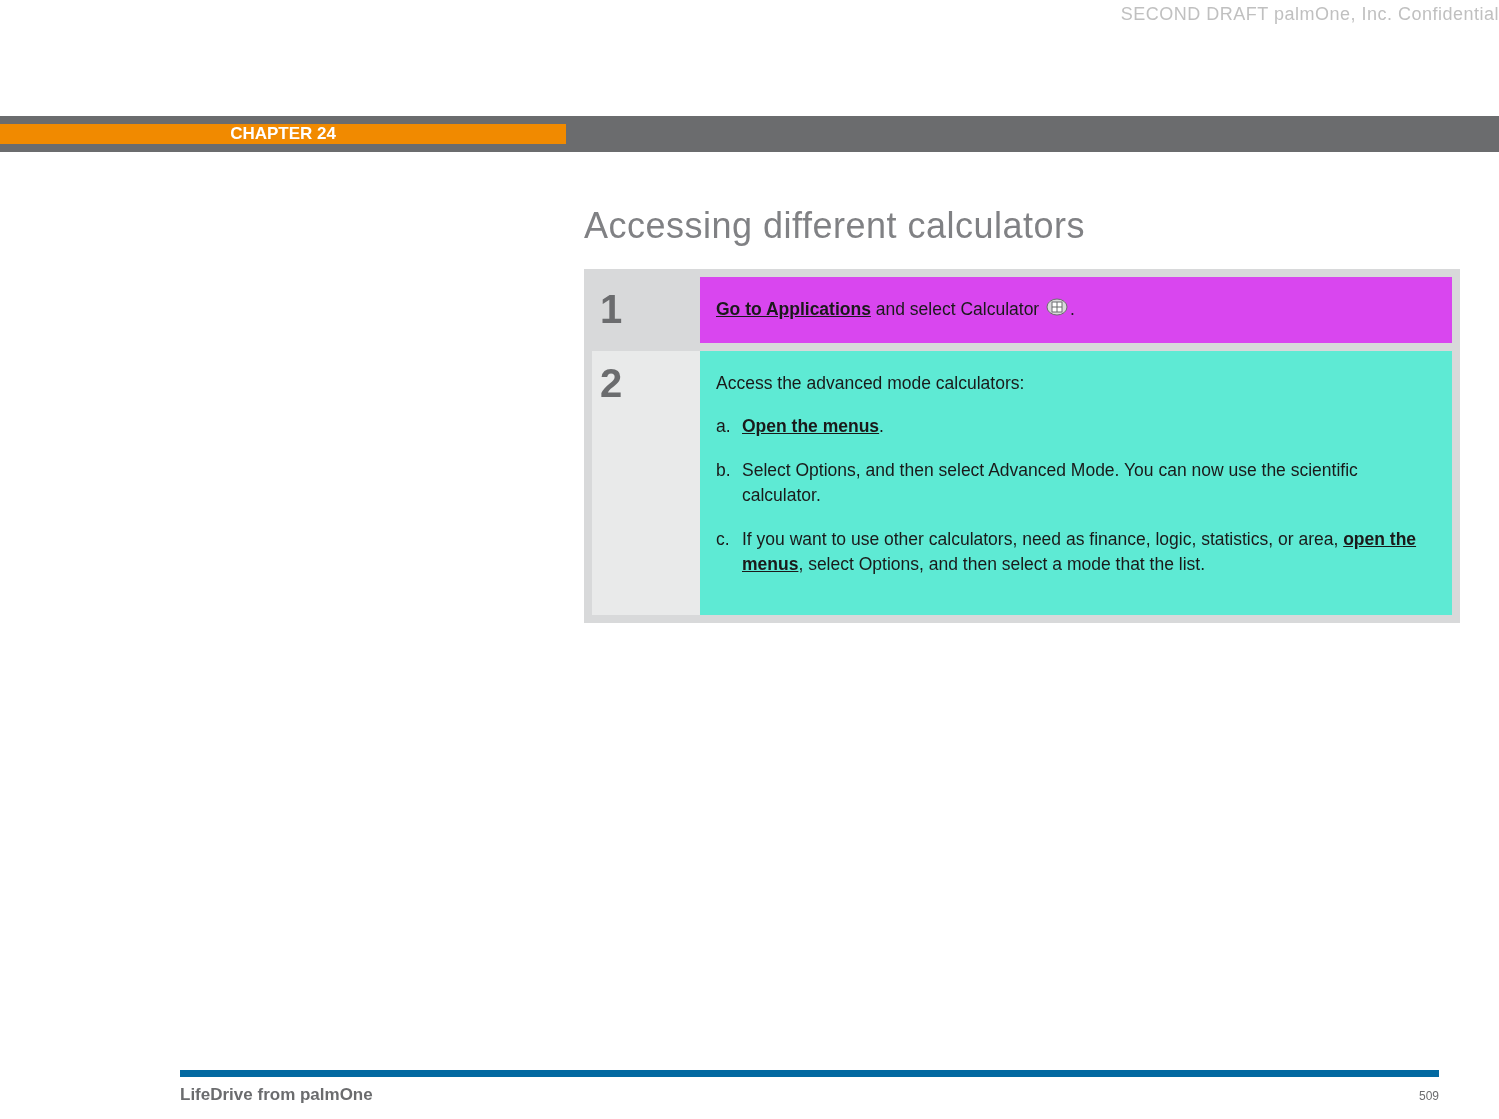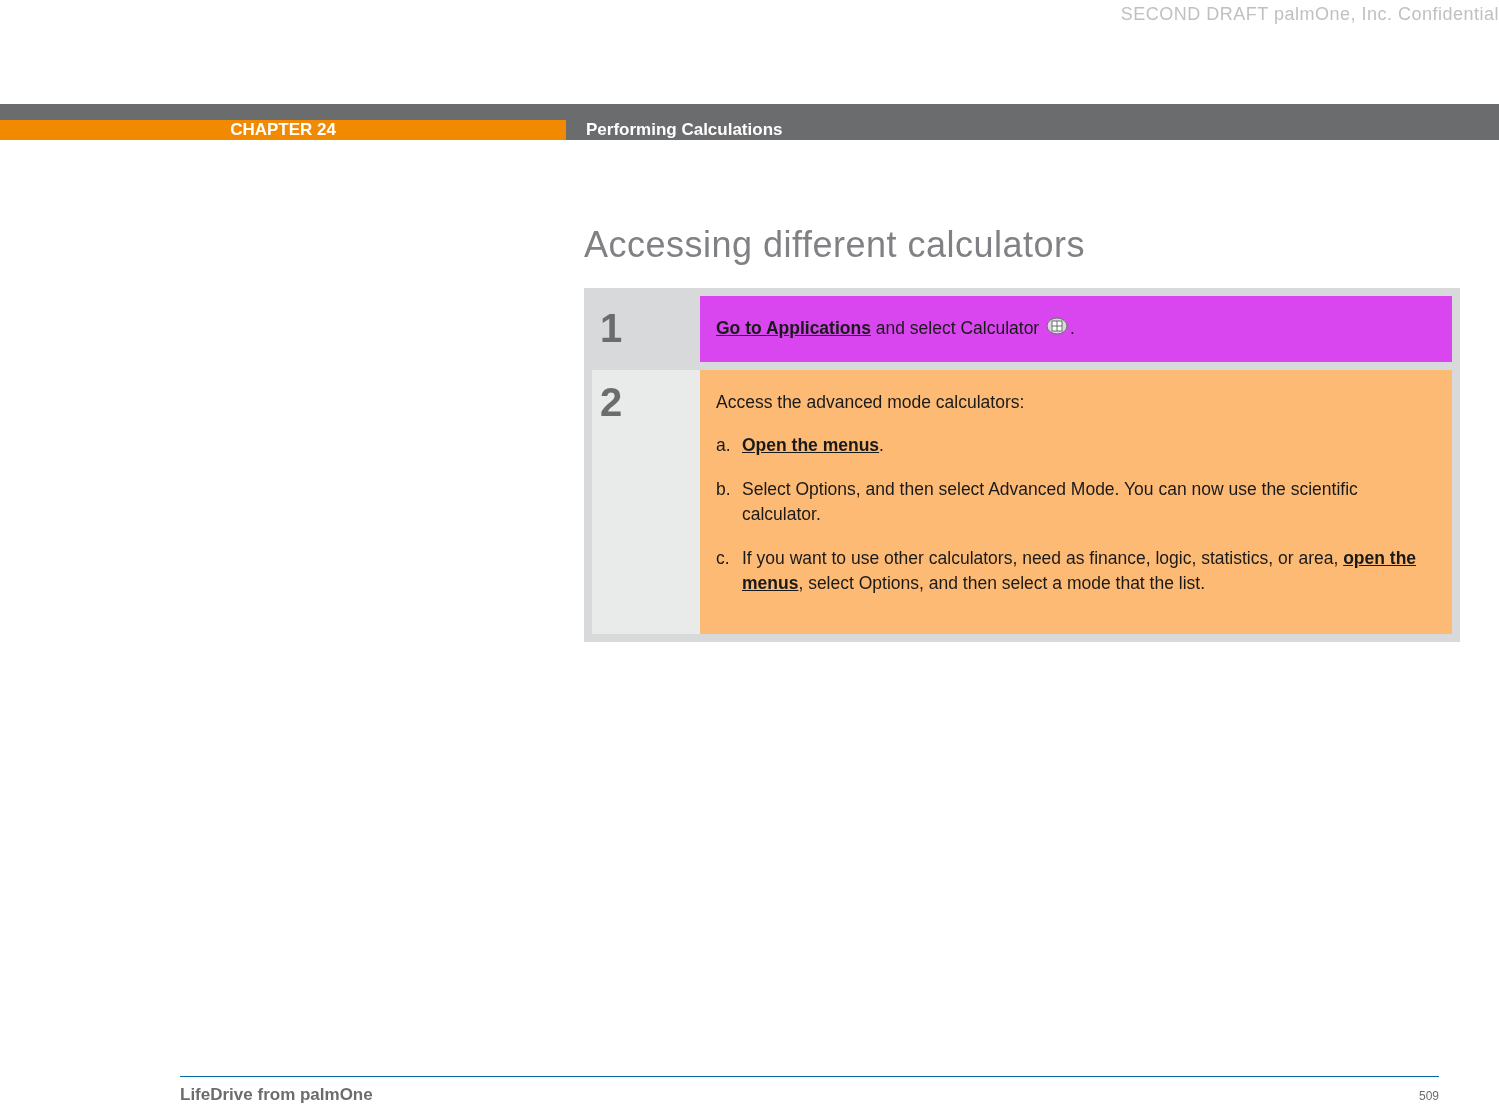--- a/index.html
+++ b/index.html
@@ -16,27 +16,27 @@
     top: 4px;
     left: 0;
     width: 100%;
     text-align: right;
     font-size: 18px;
     color: #c0c0c0;
     letter-spacing: 0.5px;
   }
   .header-bar {
     position: absolute;
-    top: 104px;
+    top: 116px;
     left: 0;
     width: 100%;
     height: 36px;
     background: #6b6c6e;
     display: flex;
-    align-items: flex-end;
+    align-items: center;
   }
   .chapter-block {
     width: 566px;
     background: #f18a00;
     color: #ffffff;
     font-weight: bold;
     font-size: 17px;
     display: flex;
     align-items: center;
     justify-content: flex-end;
@@ -57,21 +57,20 @@
     left: 584px;
     top: 205px;
     width: 890px;
   }
   h1.section-heading {
     font-size: 36px;
     font-weight: 400;
     color: #808184;
     margin-bottom: 22px;
     letter-spacing: 0.5px;
-    margin-top: 19px;
   }
   .intro {
     font-size: 17.5px;
     color: #808184;
     line-height: 1.4;
     margin-bottom: 30px;
     max-width: 880px;
   }
   .steps-box {
     background: #d8d9da;
@@ -96,21 +95,21 @@
   .step-body {
     background: #d946ef;
     flex: 1;
     padding: 20px 20px 20px 16px;
     font-size: 17.5px;
     color: #1a1a1a;
     line-height: 1.45;
   }
   .step-body.tall { background: #ffffff; }
   .step-row.second .step-num { background: #e9eaea; }
-  .step-row.second .step-body { background: #fdba74; }
+  .step-row.second .step-body { background: #5eead4; }
   .link {
     font-weight: bold;
     text-decoration: underline;
     color: #1a1a1a;
   }
   .sublist {
     margin-top: 18px;
   }
   .subitem {
     display: flex;
@@ -131,21 +130,21 @@
   .calc-icon {
     display: inline-block;
     vertical-align: middle;
     margin: 0 2px;
   }
   .footer {
     position: absolute;
     left: 180px;
     right: 60px;
     bottom: 14px;
-    border-top: 1px solid #0369a1;
+    border-top: 7px solid #0369a1;
     padding-top: 8px;
     display: flex;
     justify-content: space-between;
     align-items: baseline;
   }
   .footer-left {
     font-weight: bold;
     color: #6b6c6e;
     font-size: 17px;
   }
@@ -154,21 +153,20 @@
     font-size: 12px;
   }
 </style>
 </head>
 <body>
 
 <div class="draft-watermark">SECOND DRAFT palmOne, Inc.  Confidential</div>
 
 <div class="header-bar">
   <div class="chapter-block">CHAPTER 24</div>
-  <div class="chapter-title">Performing Calculations</div>
 </div>
 
 <div class="main">
   <h1 class="section-heading">Accessing different calculators</h1>
 
   <div class="steps-box">
 
     <div class="step-row">
       <div class="step-num">1</div>
       <div class="step-body">

